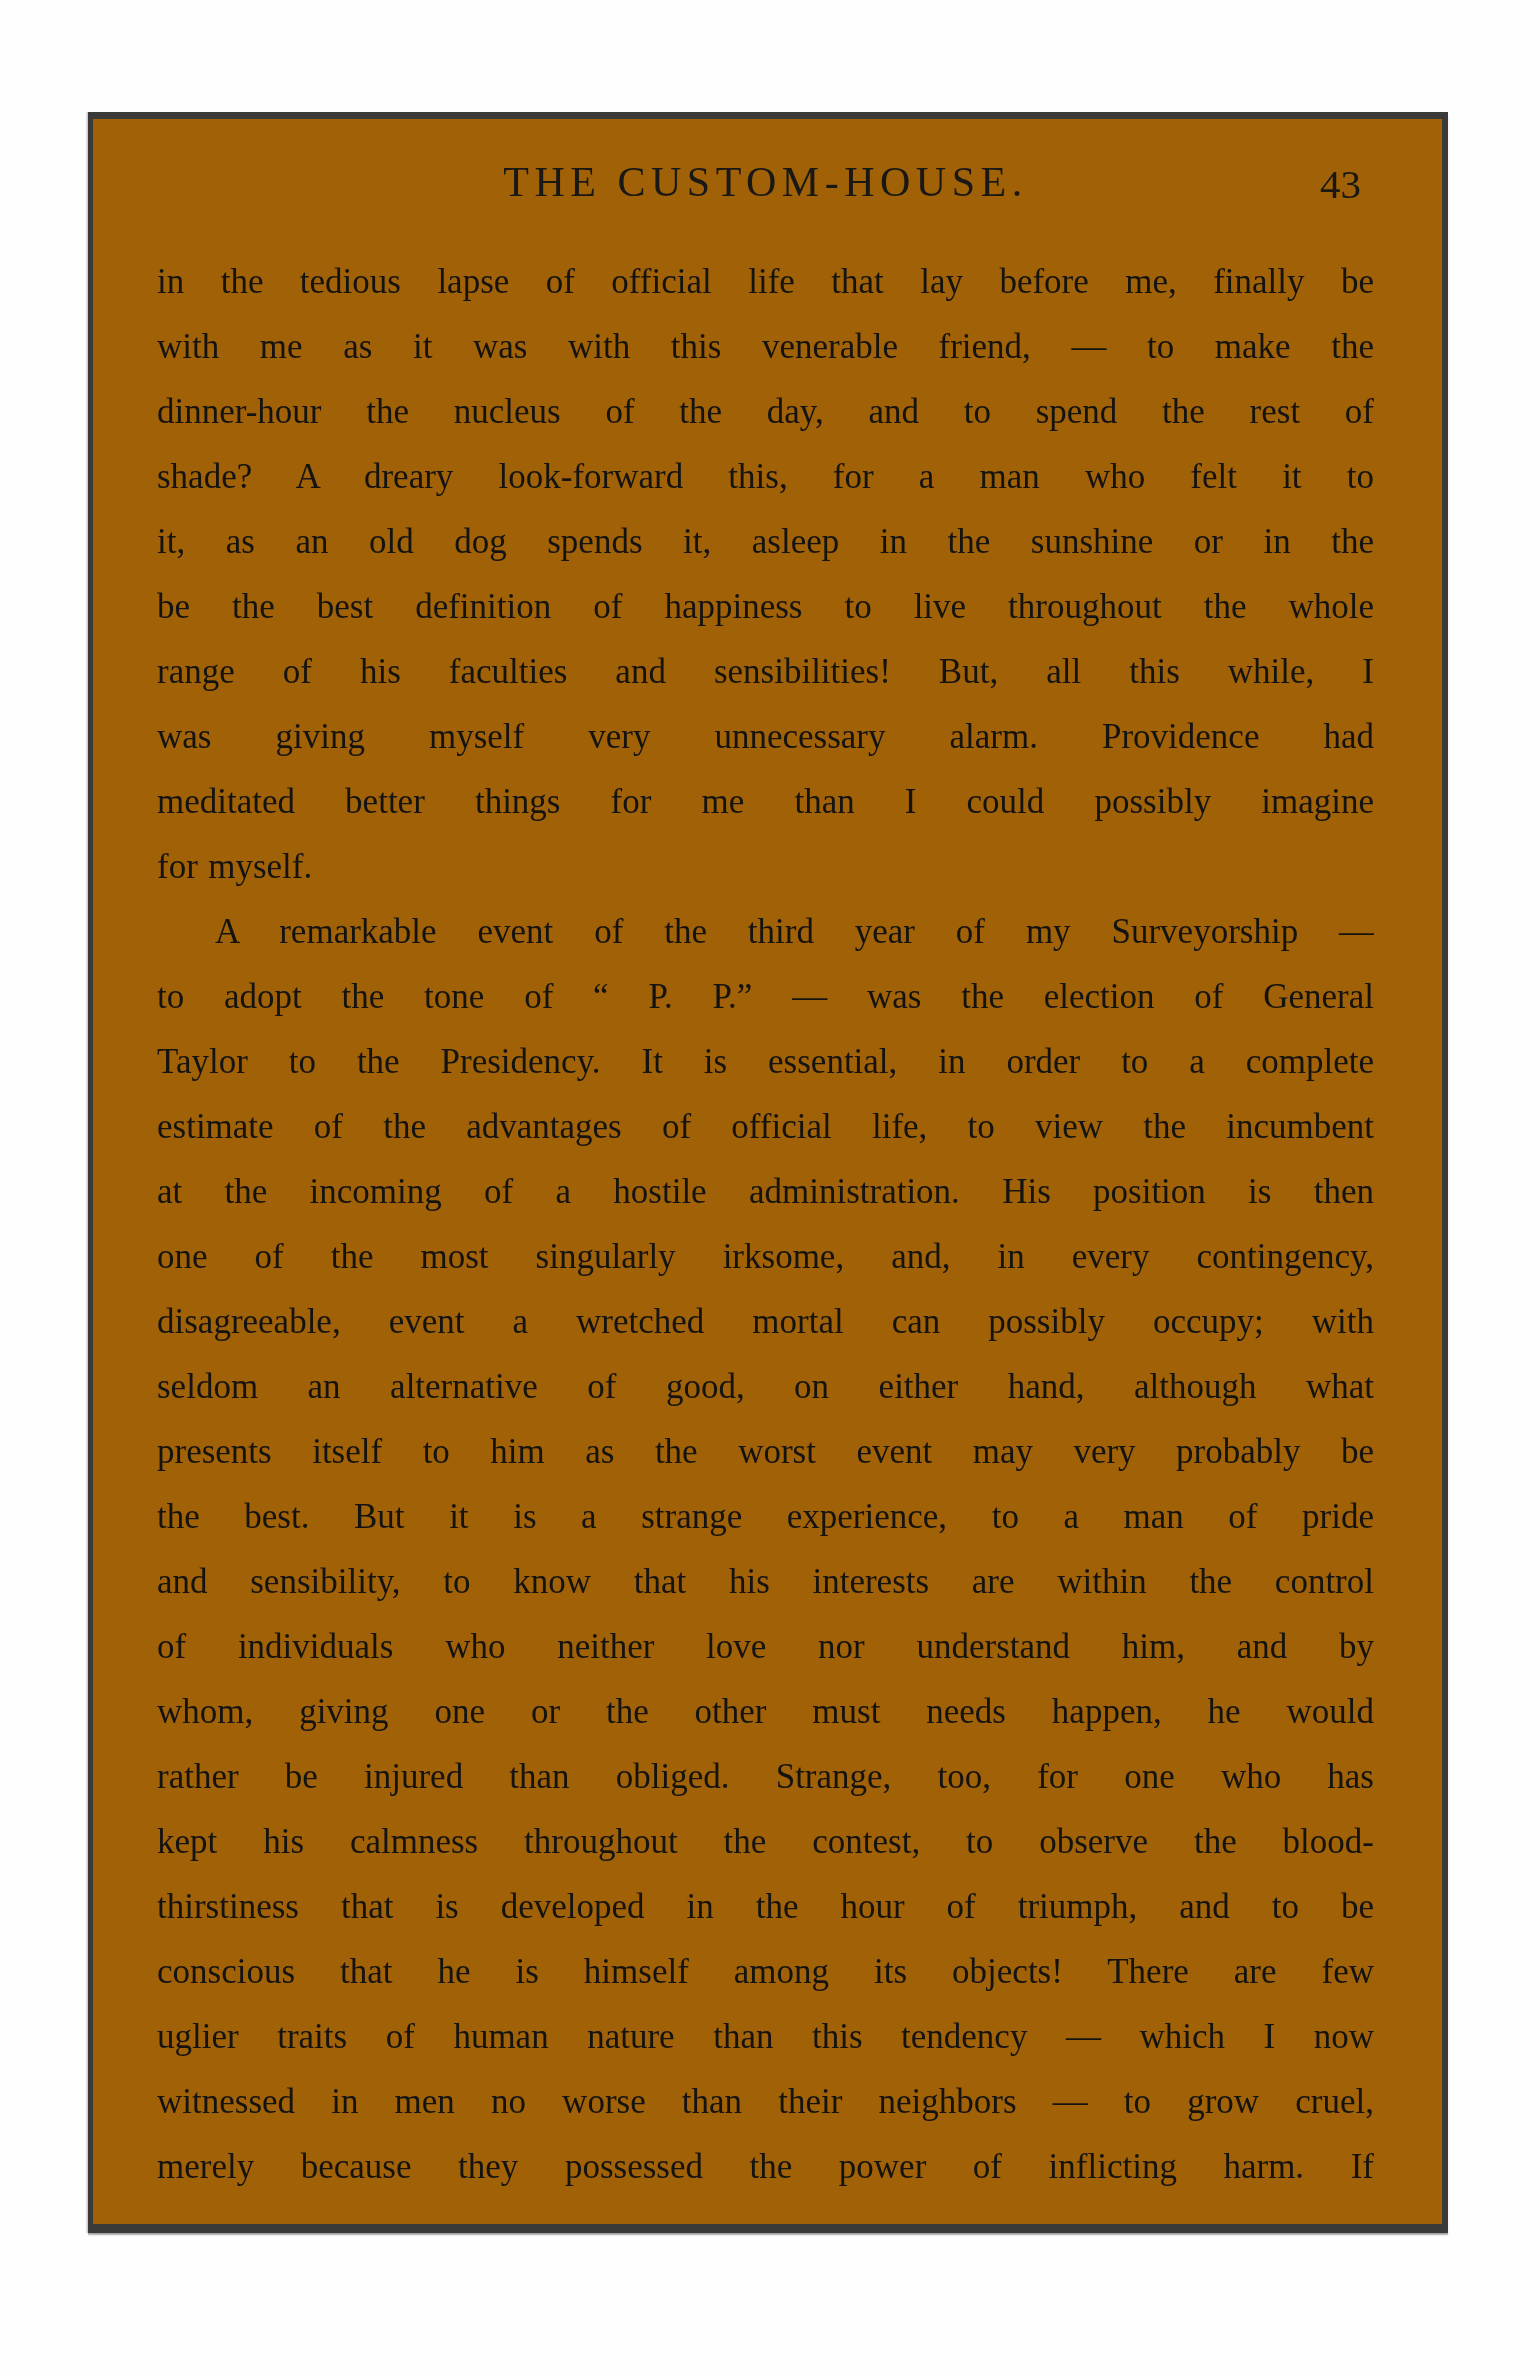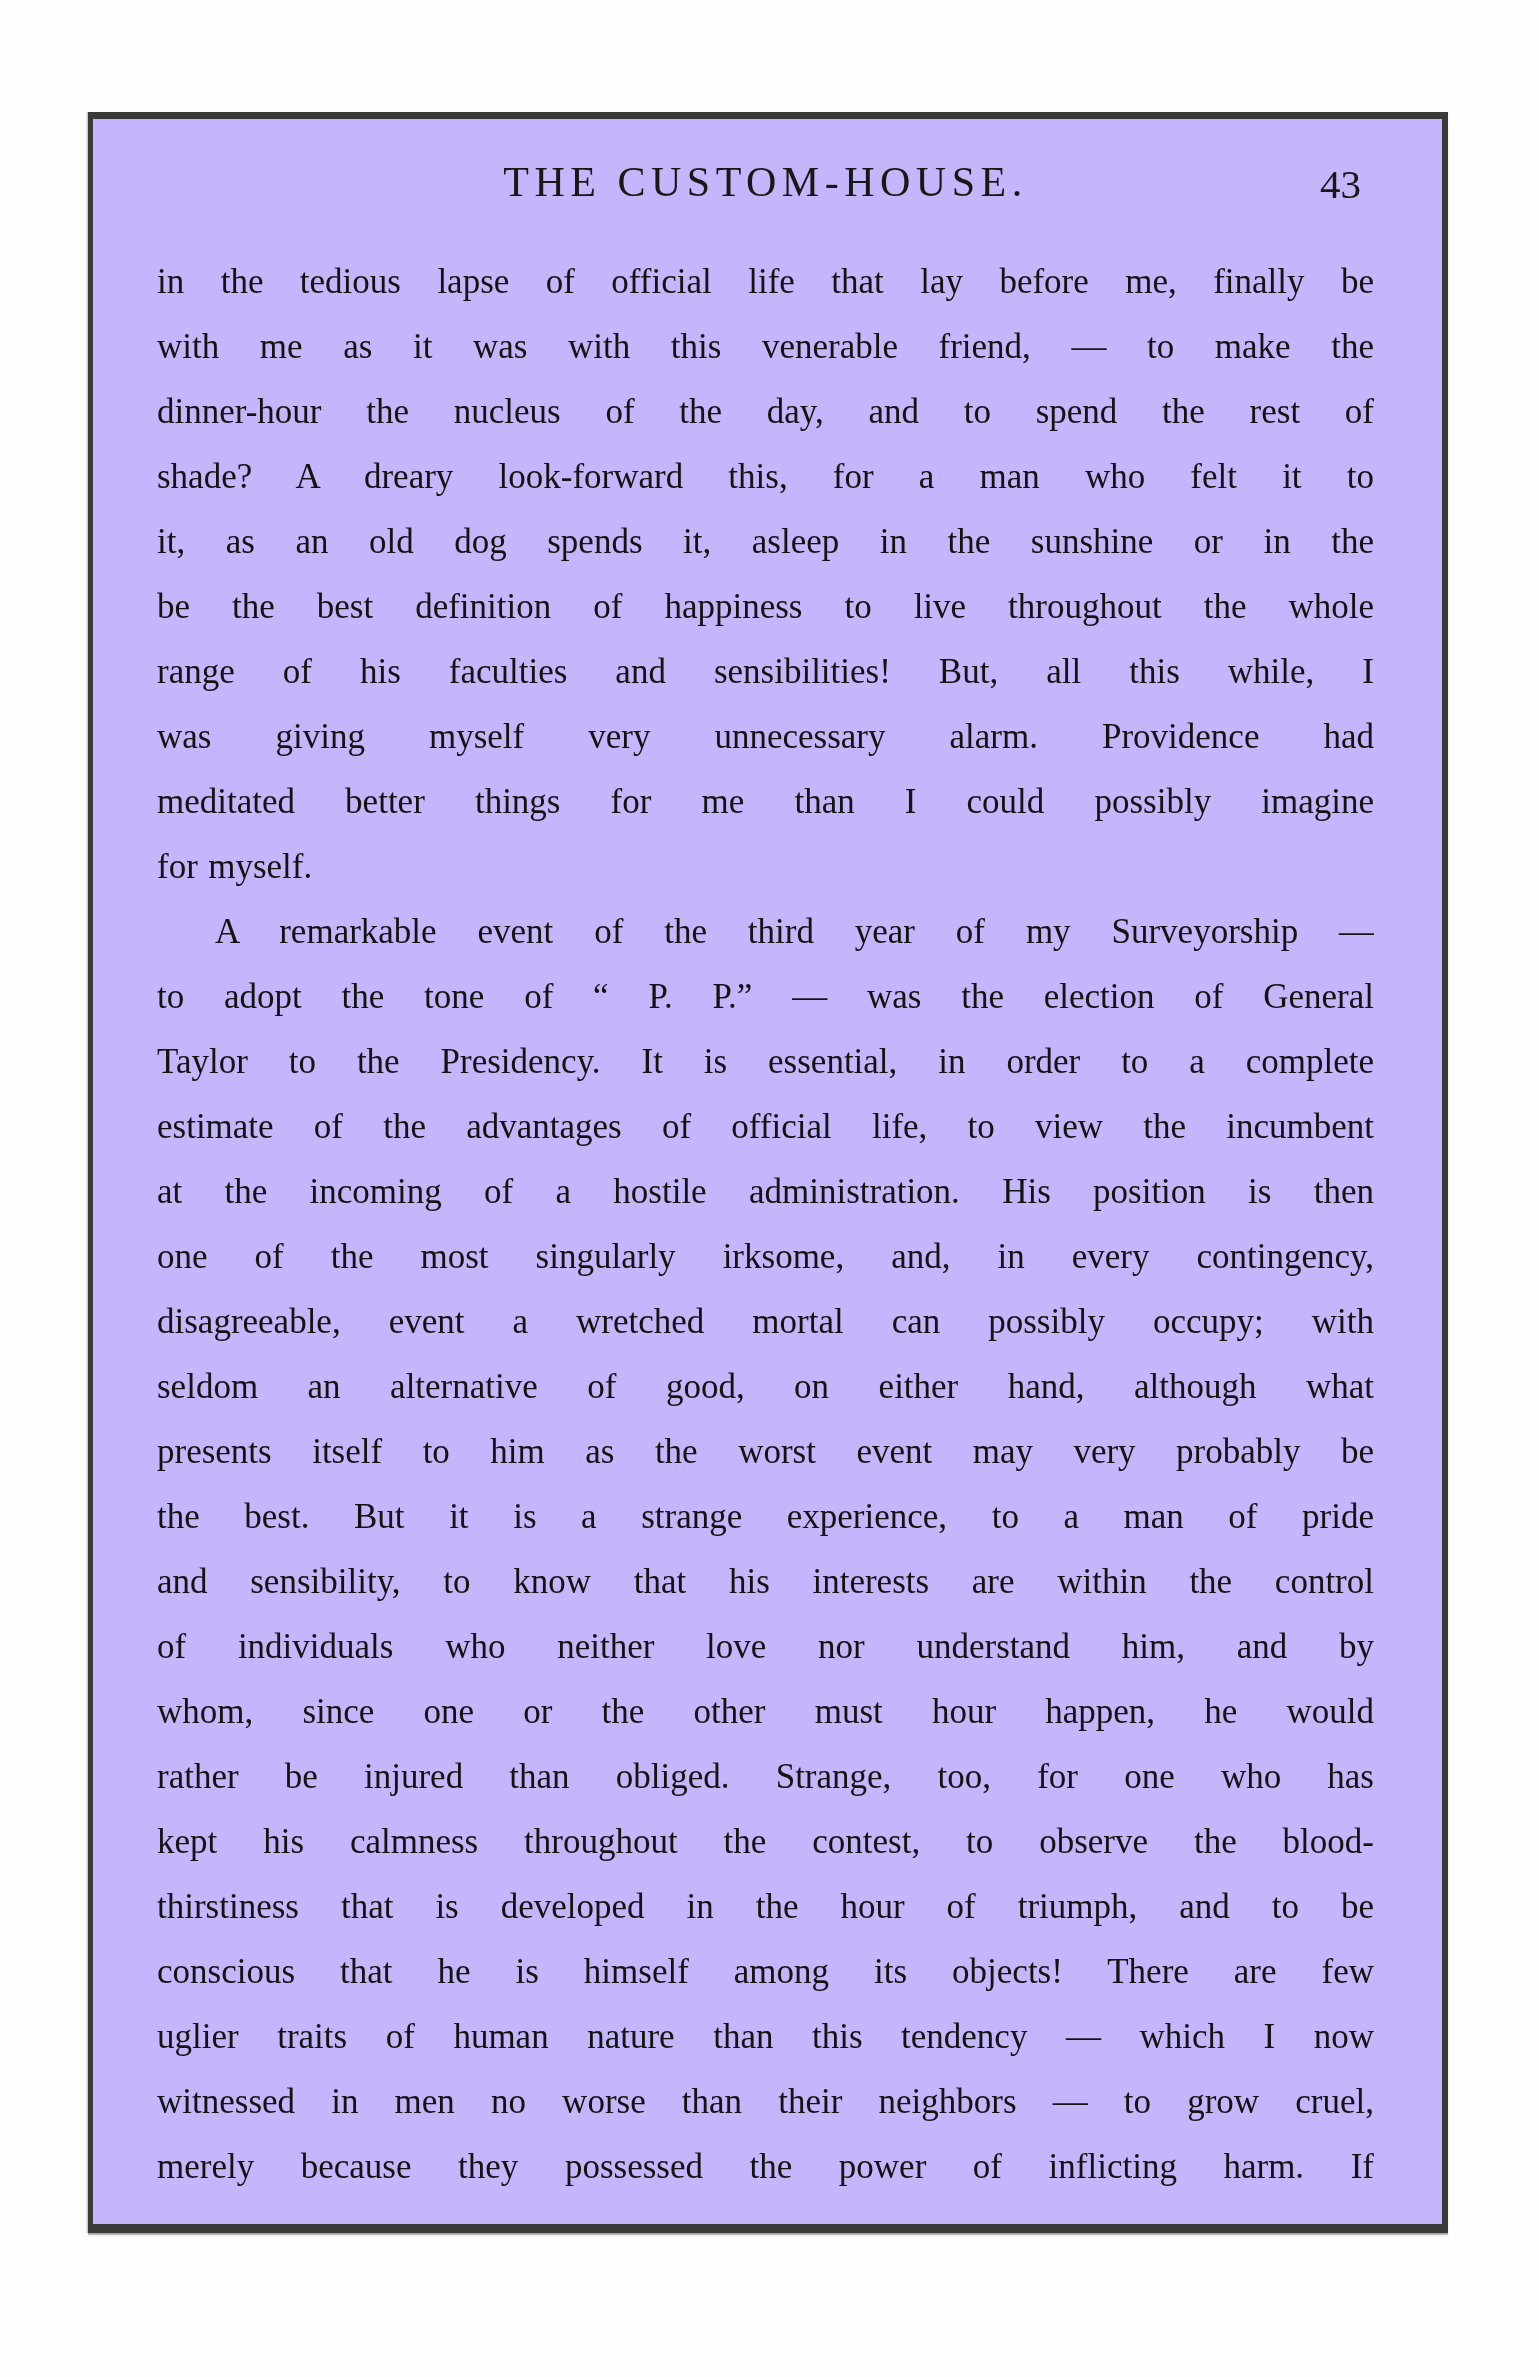--- a/index.html
+++ b/index.html
@@ -21,21 +21,21 @@
     position: absolute;
     left: 88px;
     top: 112px;
     width: 1360px;
     height: 2121px;
     box-sizing: border-box;
     border-style: solid;
     border-color: #3a3a38;
     border-width: 7px 6.3px 9.4px 5.5px;
     box-shadow: 0 1.6px 0 rgba(60,60,60,0.35), -1.6px 0 0 rgba(80,80,80,0.25), 0 3.1px 1.6px rgba(120,120,120,0.25);
-    background: #c4b5fd;
+    background: #a16207;
   }
   .page-header {
     position: absolute;
     left: 64px;
     top: 39px;
     width: 1217px;
     height: 55px;
   }
   .running-title {
     position: absolute;
@@ -104,21 +104,21 @@
         <div class="text-line">Taylor to the Presidency.  It is essential, in order to a complete</div>
         <div class="text-line">estimate of the advantages of official life, to view the incumbent</div>
         <div class="text-line">at the incoming of a hostile administration.  His position is then</div>
         <div class="text-line">one of the most singularly irksome, and, in every contingency,</div>
         <div class="text-line">disagreeable, event a wretched mortal can possibly occupy; with</div>
         <div class="text-line">seldom an alternative of good, on either hand, although what</div>
         <div class="text-line">presents itself to him as the worst event may very probably be</div>
         <div class="text-line">the best.  But it is a strange experience, to a man of pride</div>
         <div class="text-line">and sensibility, to know that his interests are within the control</div>
         <div class="text-line">of individuals who neither love nor understand him, and by</div>
-        <div class="text-line">whom, since one or the other must hour happen, he would</div>
+        <div class="text-line">whom, giving one or the other must needs happen, he would</div>
         <div class="text-line">rather be injured than obliged.  Strange, too, for one who has</div>
         <div class="text-line">kept his calmness throughout the contest, to observe the blood-</div>
         <div class="text-line">thirstiness that is developed in the hour of triumph, and to be</div>
         <div class="text-line">conscious that he is himself among its objects!  There are few</div>
         <div class="text-line">uglier traits of human nature than this tendency — which I now</div>
         <div class="text-line">witnessed in men no worse than their neighbors — to grow cruel,</div>
         <div class="text-line">merely because they possessed the power of inflicting harm.  If</div>
       </div>
   </div>
 </div>

